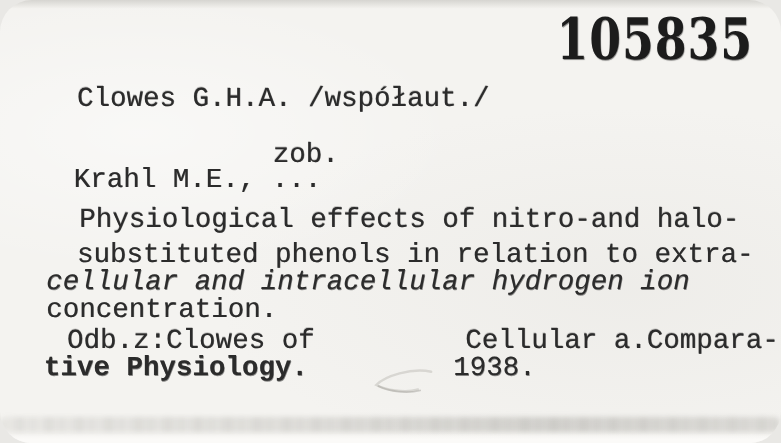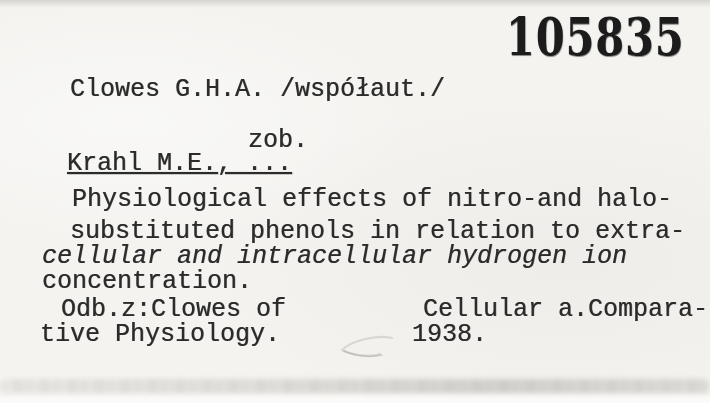--- a/index.html
+++ b/index.html
@@ -5,20 +5,21 @@
   html, body { margin: 0; padding: 0; background: #e9e8e5; }
 
   .card {
     position: relative;
     width: 710px;
     height: 403px;
     background: #f4f3f0;
     overflow: hidden;
     font-family: "Liberation Mono", "DejaVu Sans Mono", monospace;
     color: #2b2b2b;
+    border-radius: 29px;
   }
 
   
   .card::before {
     content: "";
     position: absolute;
     inset: 0;
     background:
       radial-gradient(ellipse 420px 180px at 18% 30%, rgba(255,255,255,0.45), rgba(255,255,255,0) 70%),
       radial-gradient(ellipse 500px 220px at 80% 65%, rgba(210,208,202,0.18), rgba(210,208,202,0) 75%);
@@ -94,33 +95,33 @@
 <div class="card">
 
   <div class="top-shade"></div>
 
   <div class="stamp">105835</div>
 
   <div class="typed" style="left:248px; top:128px;">zob.</div>
 
   <div class="typed" style="left:70px; top:77px;">Clowes G.H.A. /współaut./</div>
 
-  <div class="typed" style="left:67px; top:151px;text-decoration:underline;">Krahl M.E., ...</div>
+  <div class="typed" style="left:67px; top:151px;">Krahl M.E., ...</div>
 
   <div>
     <div class="typed" style="left:42px; top:187px;">  Physiological effects of nitro-and halo-</div>
     <div class="typed" style="left:42px; top:219px;margin-left:28px;">substituted phenols in relation to extra-</div>
     <div class="typed" style="left:42px; top:244px;font-style:italic;">cellular and intracellular hydrogen ion</div>
     <div class="typed" style="left:42px; top:269px;text-align:center;">concentration.</div>
   </div>
 
   <div>
     <div class="typed" style="left:61px; top:297px;">Odb.z:Clowes of</div>
     <div class="typed" style="left:423px; top:297px;">Cellular a.Compara-</div>
-    <div class="typed" style="left:40px; top:322px;">tive Physiology.</div>
+    <div class="typed" style="left:40px; top:322px;font-weight:bold;">tive Physiology.</div>
     <div class="typed" style="left:412px; top:322px;">1938.</div>
   </div>
 
   <svg class="smudge" width="72" height="34" viewBox="0 0 72 34">
     <path d="M 64 6 C 46 2, 22 10, 14 18 C 22 22, 40 26, 52 22" fill="none" stroke="#b3b0aa" stroke-width="2.2" stroke-linecap="round" opacity="0.55"></path>
     <path d="M 16 19 C 26 24, 42 26, 54 23" fill="none" stroke="#8f8d87" stroke-width="1.6" stroke-linecap="round" opacity="0.5"></path>
   </svg>
 
   <div class="ghost-band"></div>
   <div class="bottom-edge"></div>

